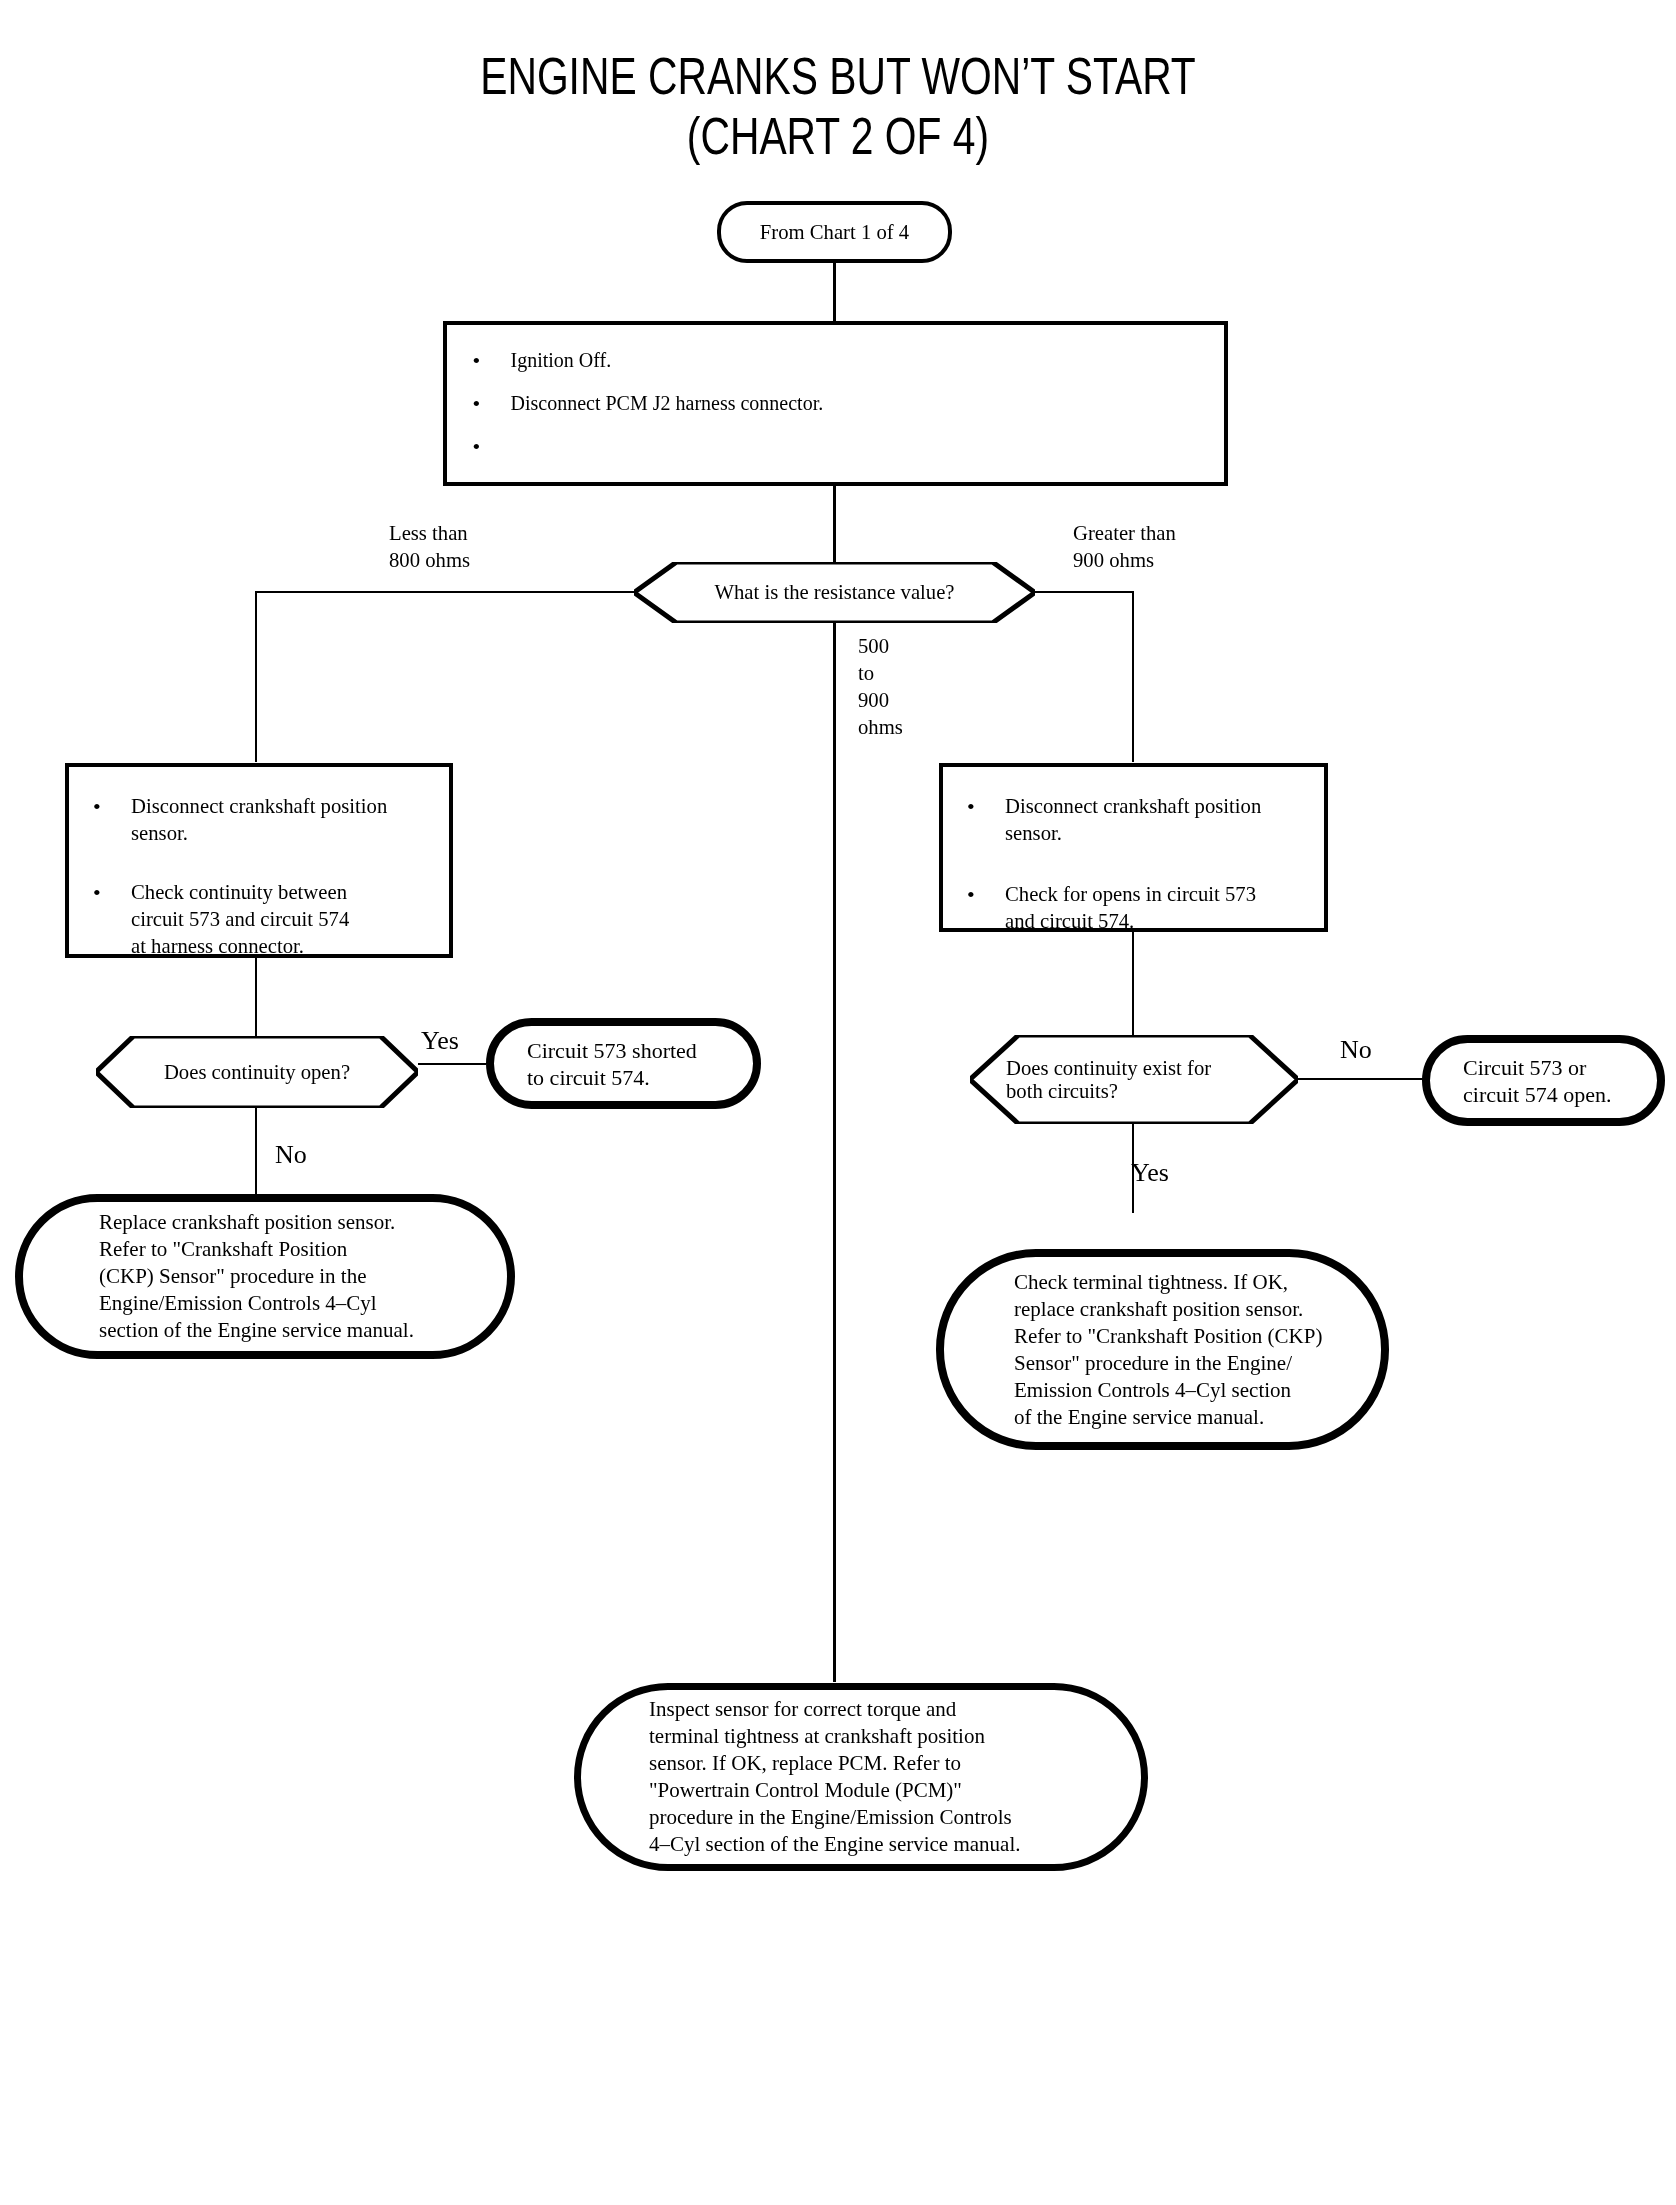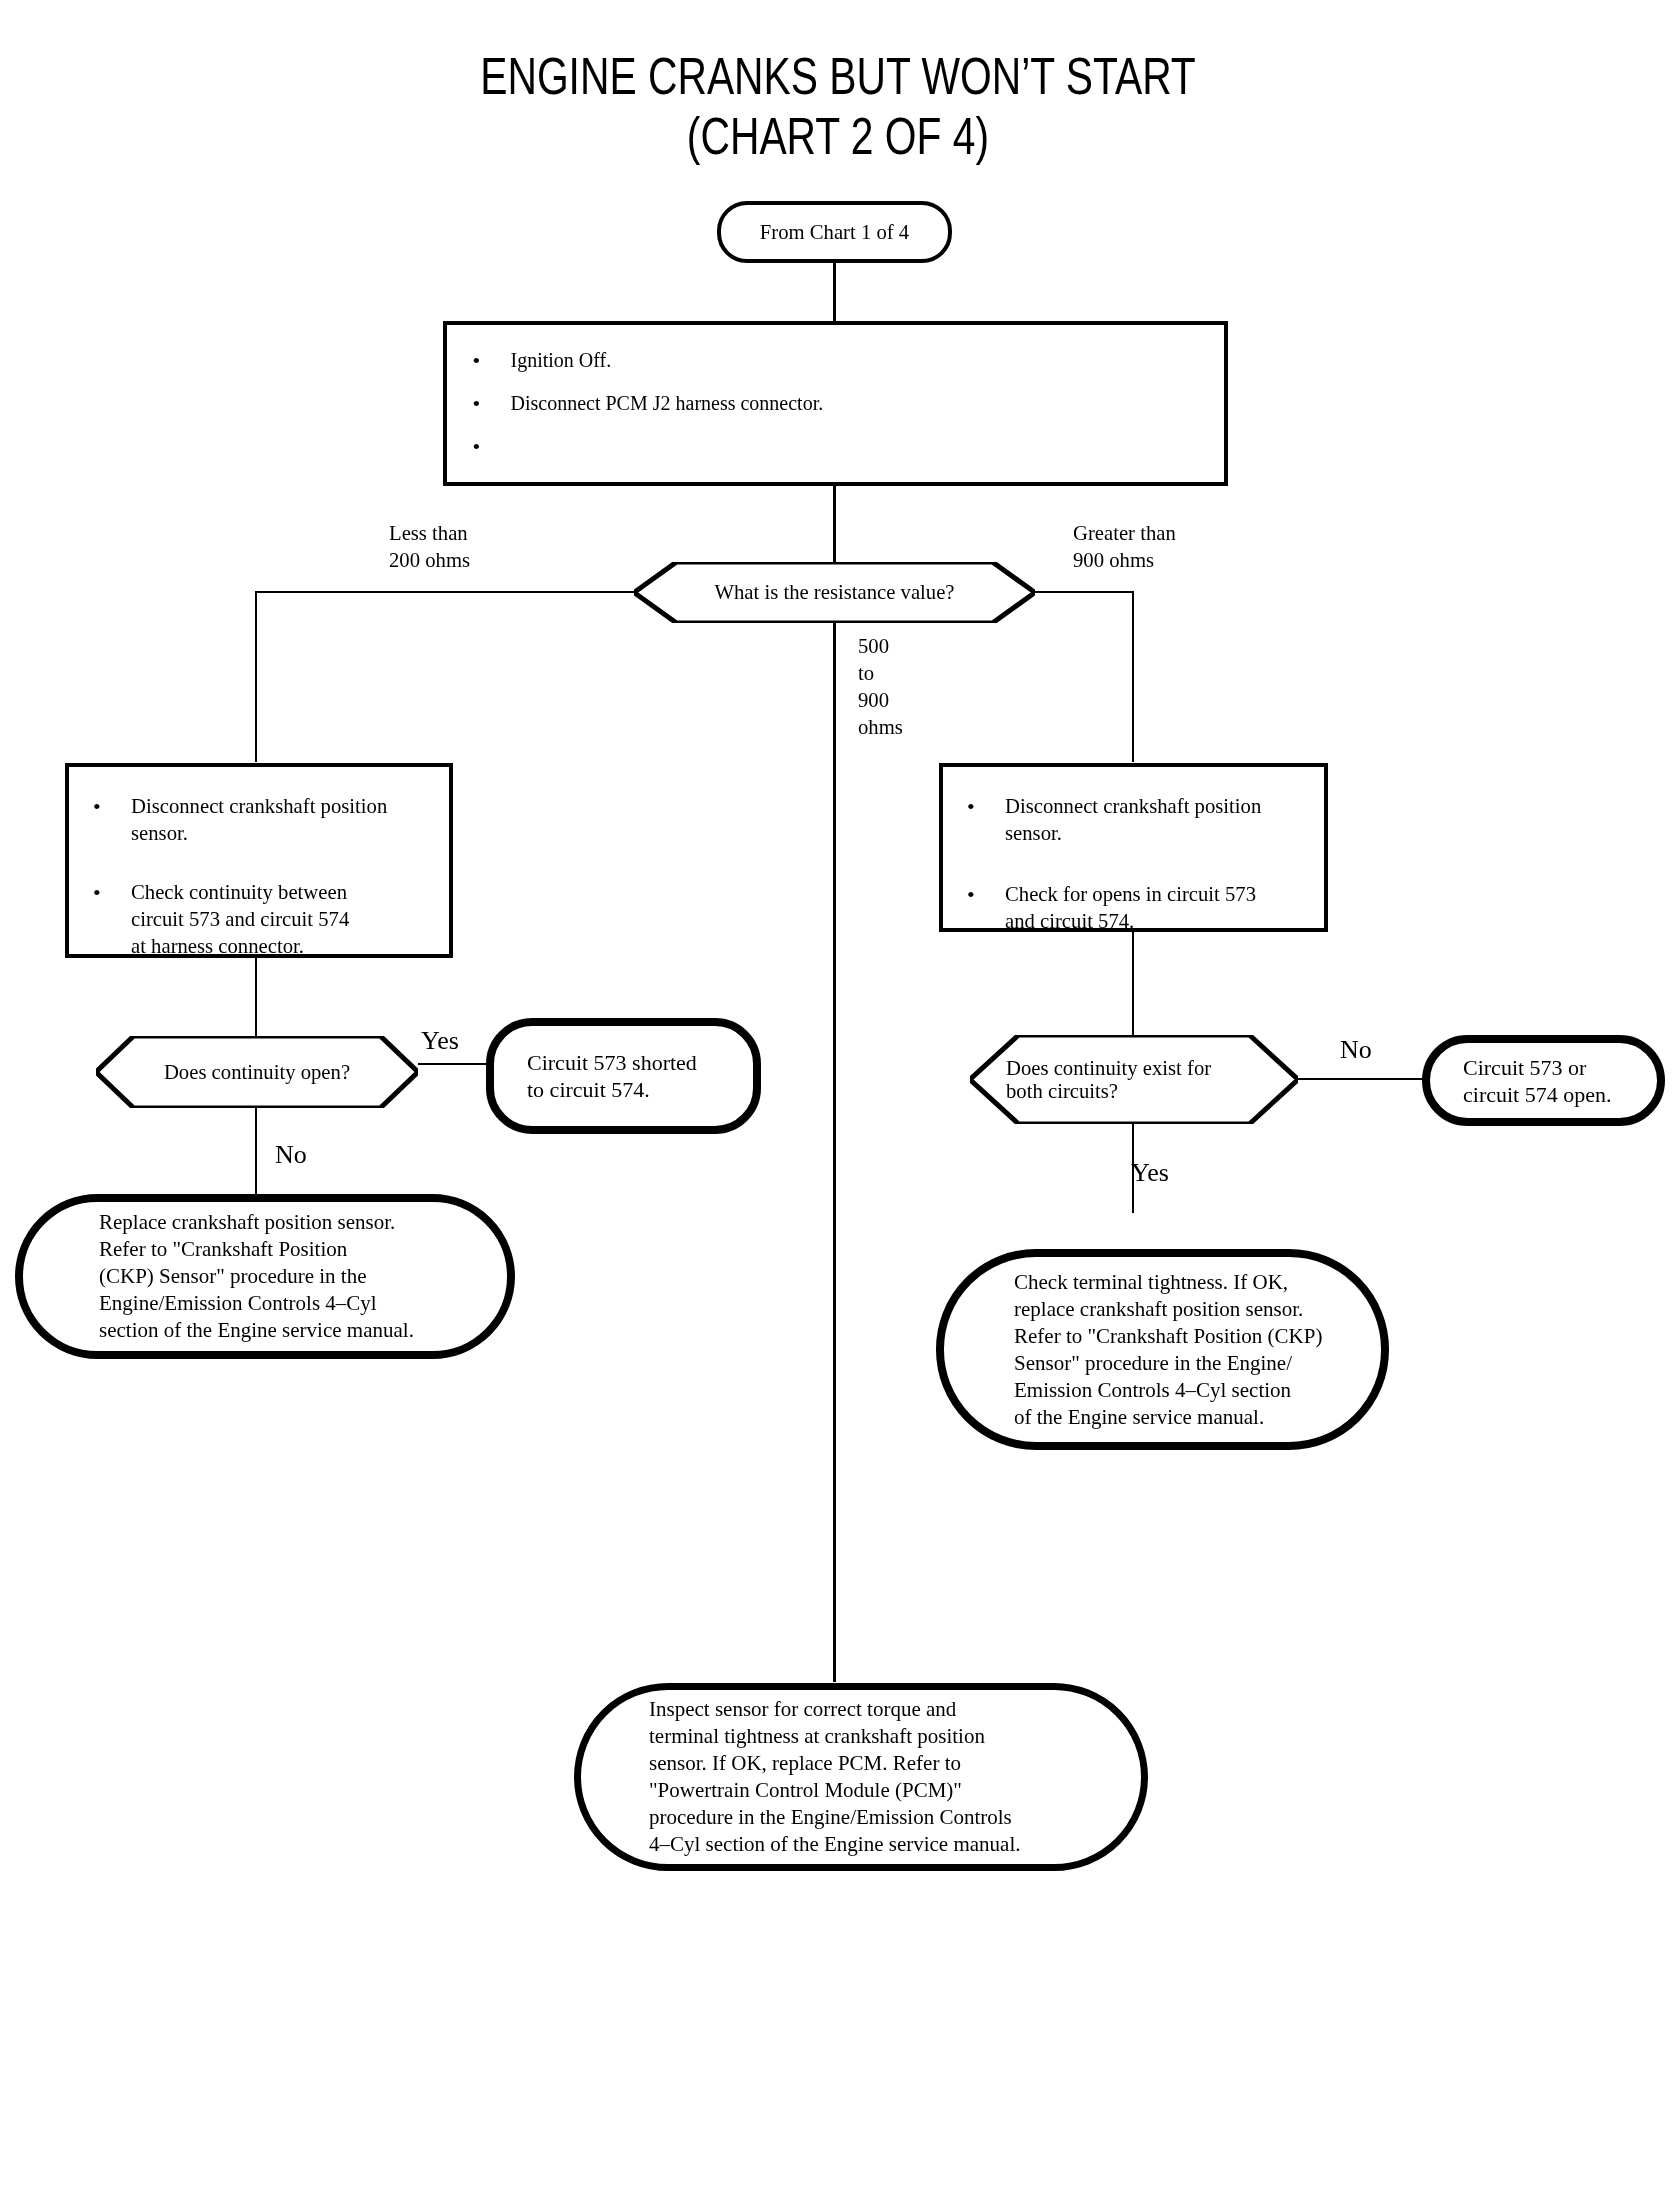--- a/index.html
+++ b/index.html
@@ -72,21 +72,21 @@
   </div>
 
   <div class="hex" style="left:634px;top:562px;width:401px;height:61px;">
     <svg viewBox="0 0 660 100" preserveAspectRatio="none">
       <polygon points="0,50 70,0 590,0 660,50 590,100 70,100" fill="#fff" stroke="#000" stroke-width="5" vector-effect="non-scaling-stroke"></polygon>
     </svg>
     <div class="hex-label">What is the resistance value?</div>
   </div>
 
   <div class="branch-label preline" style="left:389px;top:520px;width:158px;">Less than
-200 ohms</div>
+800 ohms</div>
   <div class="branch-label preline" style="left:1073px;top:520px;width:170px;">Greater than
 900 ohms</div>
   <div class="branch-label preline" style="left:858px;top:633px;width:97px;line-height:27px;">500
 to
 900
 ohms</div>
 
   <div class="box" style="left:65px;top:763px;width:388px;height:195px;padding:25.5px 6px 6px 24px;gap:32px;">
     <div class="bullet-row">
       <span class="bullet">•</span>
@@ -117,21 +117,21 @@
   <div class="hex" style="left:96px;top:1036px;width:322px;height:72px;">
     <svg viewBox="0 0 530 118" preserveAspectRatio="none">
       <polygon points="0,59 62,0 468,0 530,59 468,118 62,118" fill="#fff" stroke="#000" stroke-width="5" vector-effect="non-scaling-stroke"></polygon>
     </svg>
     <div class="hex-label">Does continuity open?</div>
   </div>
 
   <div class="edge-label" style="left:421px;top:1026px;width:61px;">Yes</div>
   <div class="edge-label" style="left:275px;top:1140px;width:61px;">No</div>
 
-  <div class="stadium" style="left:486px;top:1018px;width:275px;height:116px;border-radius:46px;padding-left:33px;">
+  <div class="stadium" style="left:486px;top:1018px;width:275px;height:91px;border-radius:46px;padding-left:33px;">
     <div class="node-text preline" style="font-size:22px;">Circuit 573 shorted
 to circuit 574.</div>
   </div>
 
   <div class="stadium" style="left:15px;top:1194px;width:500px;height:165px;border-radius:83px;padding-left:76px;">
     <div class="node-text preline" style="line-height:27px;">Replace crankshaft position sensor.
 Refer to "Crankshaft Position
 (CKP) Sensor" procedure in the
 Engine/Emission Controls 4–Cyl
 section of the Engine service manual.</div>

